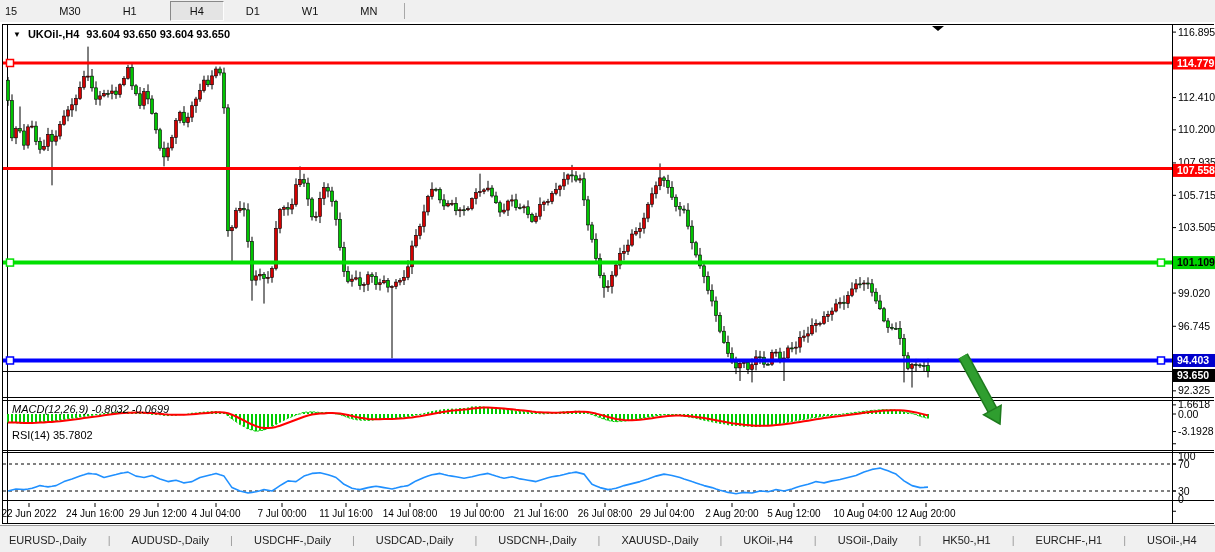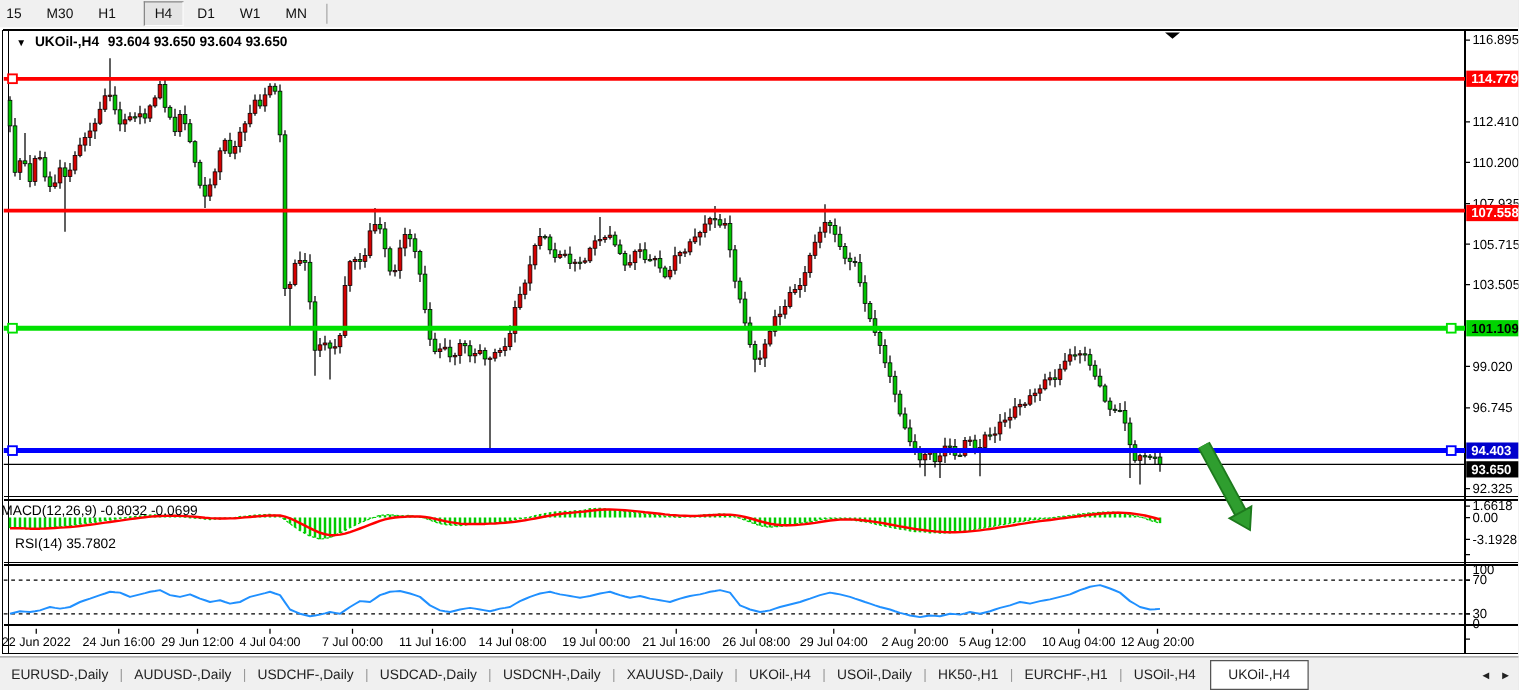--- a/index.html
+++ b/index.html
@@ -1,35 +1,35 @@
 <!DOCTYPE html>
 <html><head>
 <meta charset="utf-8">
 <style>
   html,body{margin:0;padding:0;background:#c8c8c8;}
   #app{position:relative;width:1215px;height:552px;background:#ffffff;overflow:hidden;
        font-family:"Liberation Sans",sans-serif;-webkit-font-smoothing:antialiased;}
   
   #toolbar{position:absolute;left:0;top:0;width:1215px;height:22px;background:#f0f0f0;
            display:flex;align-items:center;font-size:11px;color:#111;}
-  .tf-btn{padding:2px 8px;margin:0 1px;border:1px solid transparent;cursor:default;line-height:14px;}
+  .tf-btn{padding:2px 19px;margin:0 1px;border:1px solid transparent;cursor:default;line-height:14px;}
   .tf-btn.first{padding-left:3px;}
   .tf-btn.active{background:#e4e4e4;border-color:#888 #fdfdfd #fdfdfd #888;margin-left:12px;}
   .tf-sep{width:1px;height:16px;background:#a8a8a8;margin:0 6px;}
   
   #chartwin{position:absolute;left:0;top:22px;width:1215px;height:503px;background:#fff;}
   #chart-svg{position:absolute;left:0;top:0;}
   .overlay{position:absolute;color:#000;white-space:nowrap;}
   #title{left:13px;top:6px;font-size:11px;font-weight:700;display:flex;gap:7px;align-items:center;}
   #title .marker{font-size:8px;}
-  #macd-label{left:1px;top:381px;font-size:11px;}
+  #macd-label{left:12px;top:381px;font-size:11px;font-style:italic;}
   #rsi-label{left:12px;top:407px;font-size:11px;}
   
   #tabbar{position:absolute;left:0;top:525px;width:1215px;height:27px;background:#f0f0f0;
-          border-top:1px solid #9a9a9a;display:flex;align-items:center;font-size:11px;color:#222;}
+          border-top:1px solid #9a9a9a;display:flex;align-items:center;font-size:11px;color:#222;gap:12px;}
   .tab{padding:4px 9px;cursor:default;line-height:14px;}
   .tab.active{background:#ffffff;border:1px solid #555;padding:4px 14px;margin:0 2px;}
   .tab-sep{color:#999;font-size:11px;}
   #tab-nav{margin-left:auto;margin-right:6px;display:flex;gap:7px;font-size:9px;color:#222;}
   #tab-nav span{cursor:default;}
 </style>
 </head>
 <body>
 
 <div id="app">

